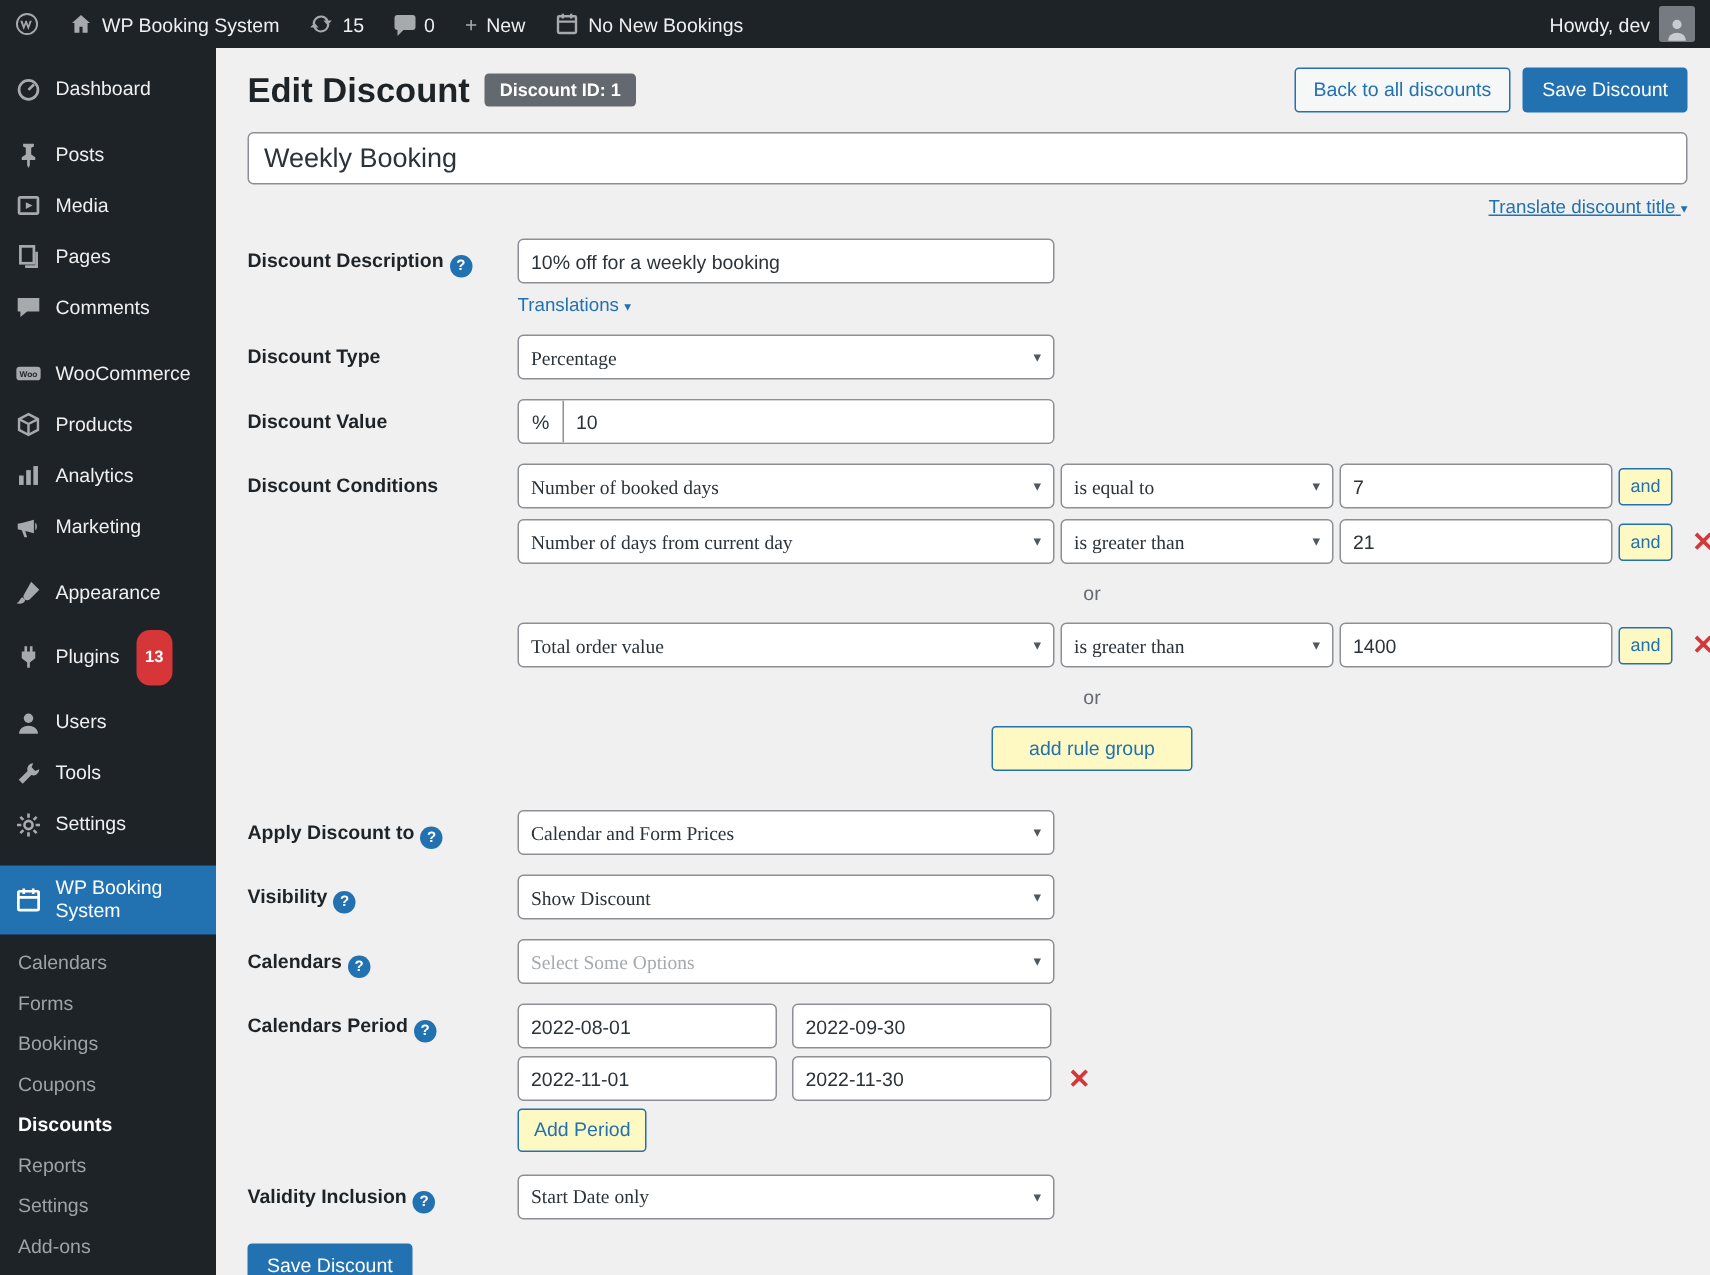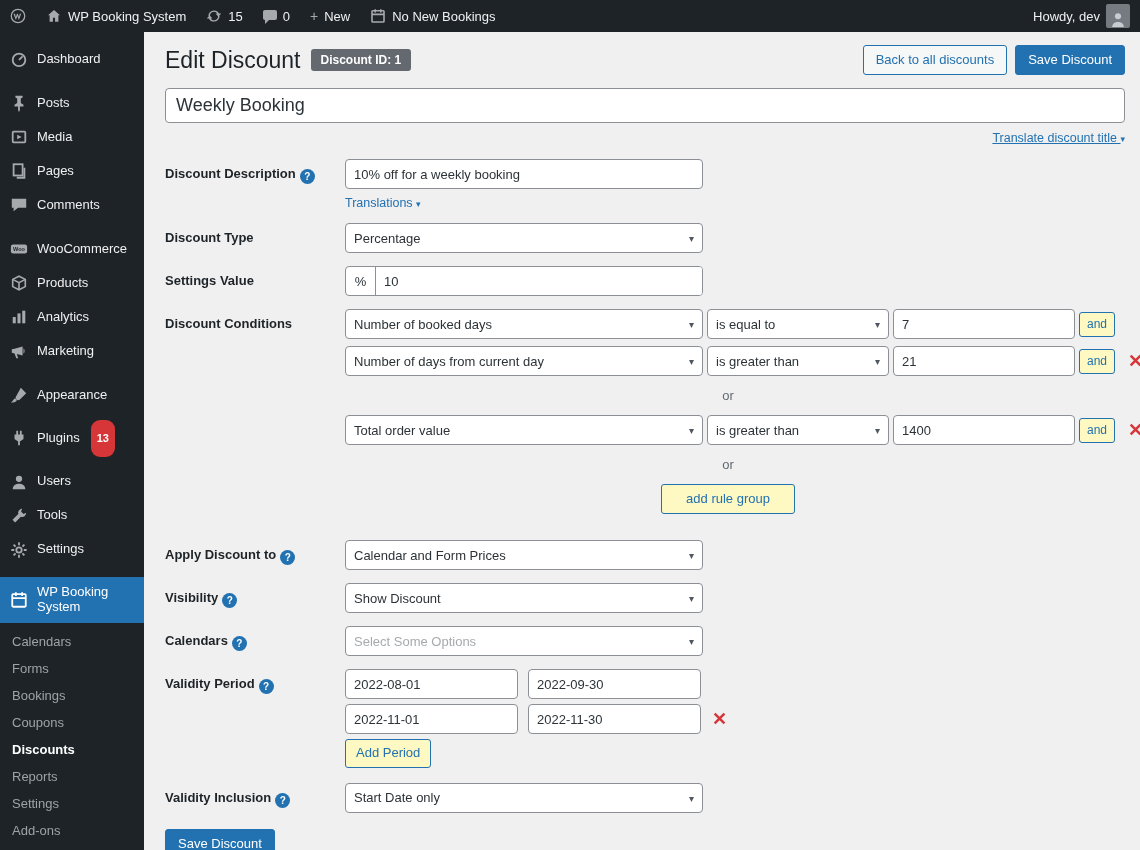--- a/index.html
+++ b/index.html
@@ -61,21 +61,21 @@
     background: #d63638; color: #fff; font-size: 11px; font-weight: 600;
     border-radius: 9px; padding: 12px 6px; margin-left: 2px;
   }
   .submenu { padding: 5px 0 8px; }
   .submenu-item { padding: 6px 12px; color: #9ea3a8; cursor: pointer; }
   .submenu-item.current { color: #fff; font-weight: 700; }
 
   
   .content { flex: 1; padding: 13px 15px 0 21px; overflow: hidden; }
   .page-header { display: flex; align-items: center; gap: 10px; margin-bottom: 13px; }
-  .page-header h1 { font-size: 23px; font-weight: 400; color: #1d2327; }
+  .page-header h1 { font-size: 23px; font-weight: 700; color: #1d2327; }
   .id-badge {
     background: #646970; color: #fff; font-size: 12px; font-weight: 600;
     padding: 4px 10px; border-radius: 3px;
   }
   .header-actions { margin-left: auto; display: flex; gap: 8px; }
   .btn {
     font-family: inherit; font-size: 13px; border-radius: 3px; padding: 5px 12px;
     cursor: pointer; border: 1px solid #2271b1; background: #f6f7f7; color: #2271b1;
     line-height: 1.4;
   }
@@ -103,21 +103,21 @@
     margin-left: 4px; cursor: pointer;
   }
 
   .text-input, select {
     height: 30px; border: 1px solid #8c8f94; border-radius: 4px;
     font-family: inherit; font-size: 13px; color: #2c3338; background: #fff;
     padding: 0 8px;
   }
   .select-wrap { position: relative; display: inline-flex; }
   .select-wrap select {
-    appearance: none; -webkit-appearance: none; width: 100%; padding-right: 26px;
+    appearance: none; -webkit-appearance: none; width: 100%; padding-right: 26px; font-family: Liberation Serif, serif;
   }
   .chev {
     position: absolute; right: 9px; top: 50%; transform: translateY(-50%);
     pointer-events: none; color: #50575e; font-size: 10px;
   }
   select.placeholder { color: #a7aaad; }
 
   .w358 { width: 358px; } .w182 { width: 182px; } .w173 { width: 173px; }
 
   .value-box {
@@ -353,21 +353,21 @@
     <div class="form-row">
       <div class="row-label">Discount Type</div>
       <span class="select-wrap w358">
         <select><option>Percentage</option></select>
         <span class="chev">▾</span>
       </span>
     </div>
 
     
     <div class="form-row">
-      <div class="row-label">Settings Value</div>
+      <div class="row-label">Discount Value</div>
       <div class="value-box">
         <span class="value-prefix">%</span>
         <input type="text" value="10" style="">
       </div>
     </div>
 
     
     <div class="form-row row-conditions">
       <div class="row-label">Discount Conditions</div>
       <div>
@@ -452,21 +452,21 @@
       </div>
       <span class="select-wrap w358">
         <select class="placeholder"><option>Select Some Options</option></select>
         <span class="chev">▾</span>
       </span>
     </div>
 
     
     <div class="form-row row-validity">
       <div class="row-label">
-        <span>Validity Period</span><span class="help">?</span>
+        <span>Calendars Period</span><span class="help">?</span>
       </div>
       <div>
         <div class="period-row">
           <input class="text-input w173" type="text" value="2022-08-01" style="">
           <input class="text-input w173" type="text" value="2022-09-30" style="">
         </div>
         <div class="period-row">
           <input class="text-input w173" type="text" value="2022-11-01" style="">
           <input class="text-input w173" type="text" value="2022-11-30" style="">
           <span class="remove-x" style="margin-left:1px;">✕</span>

